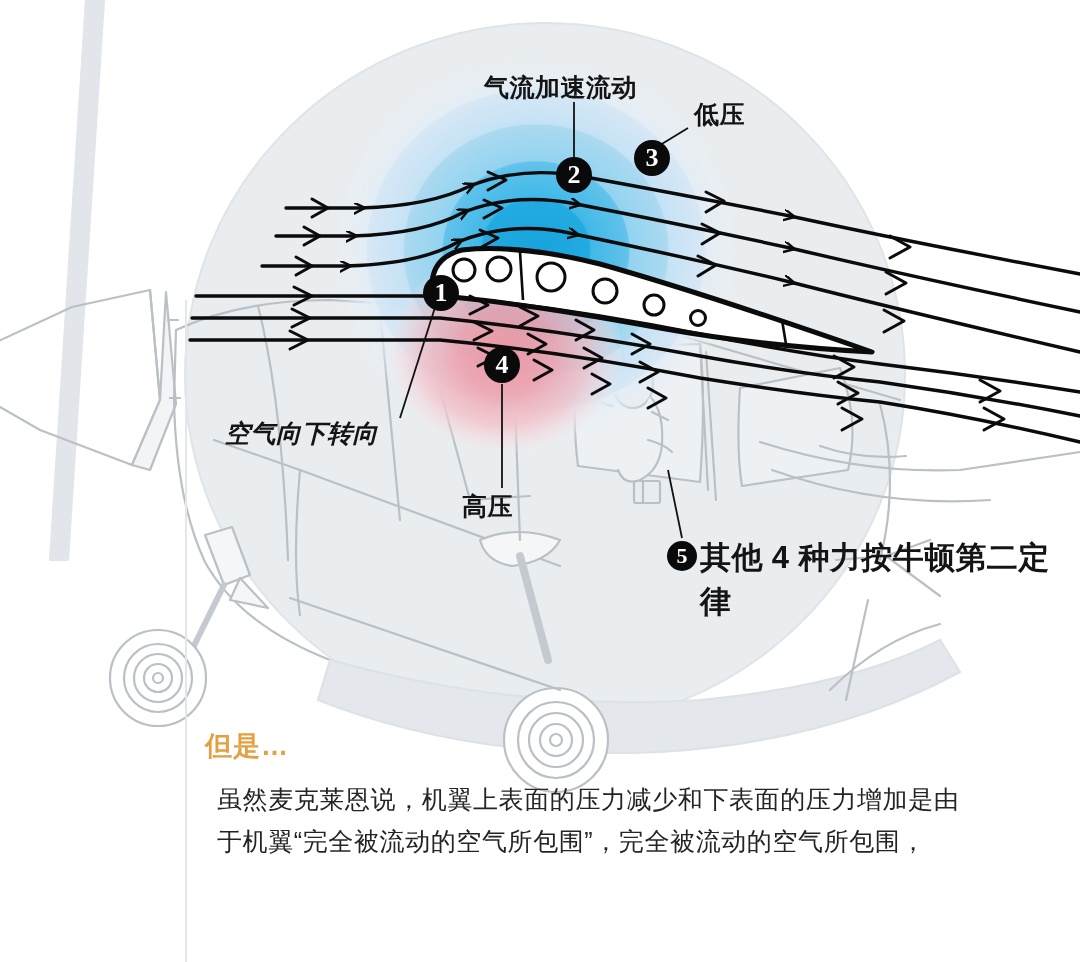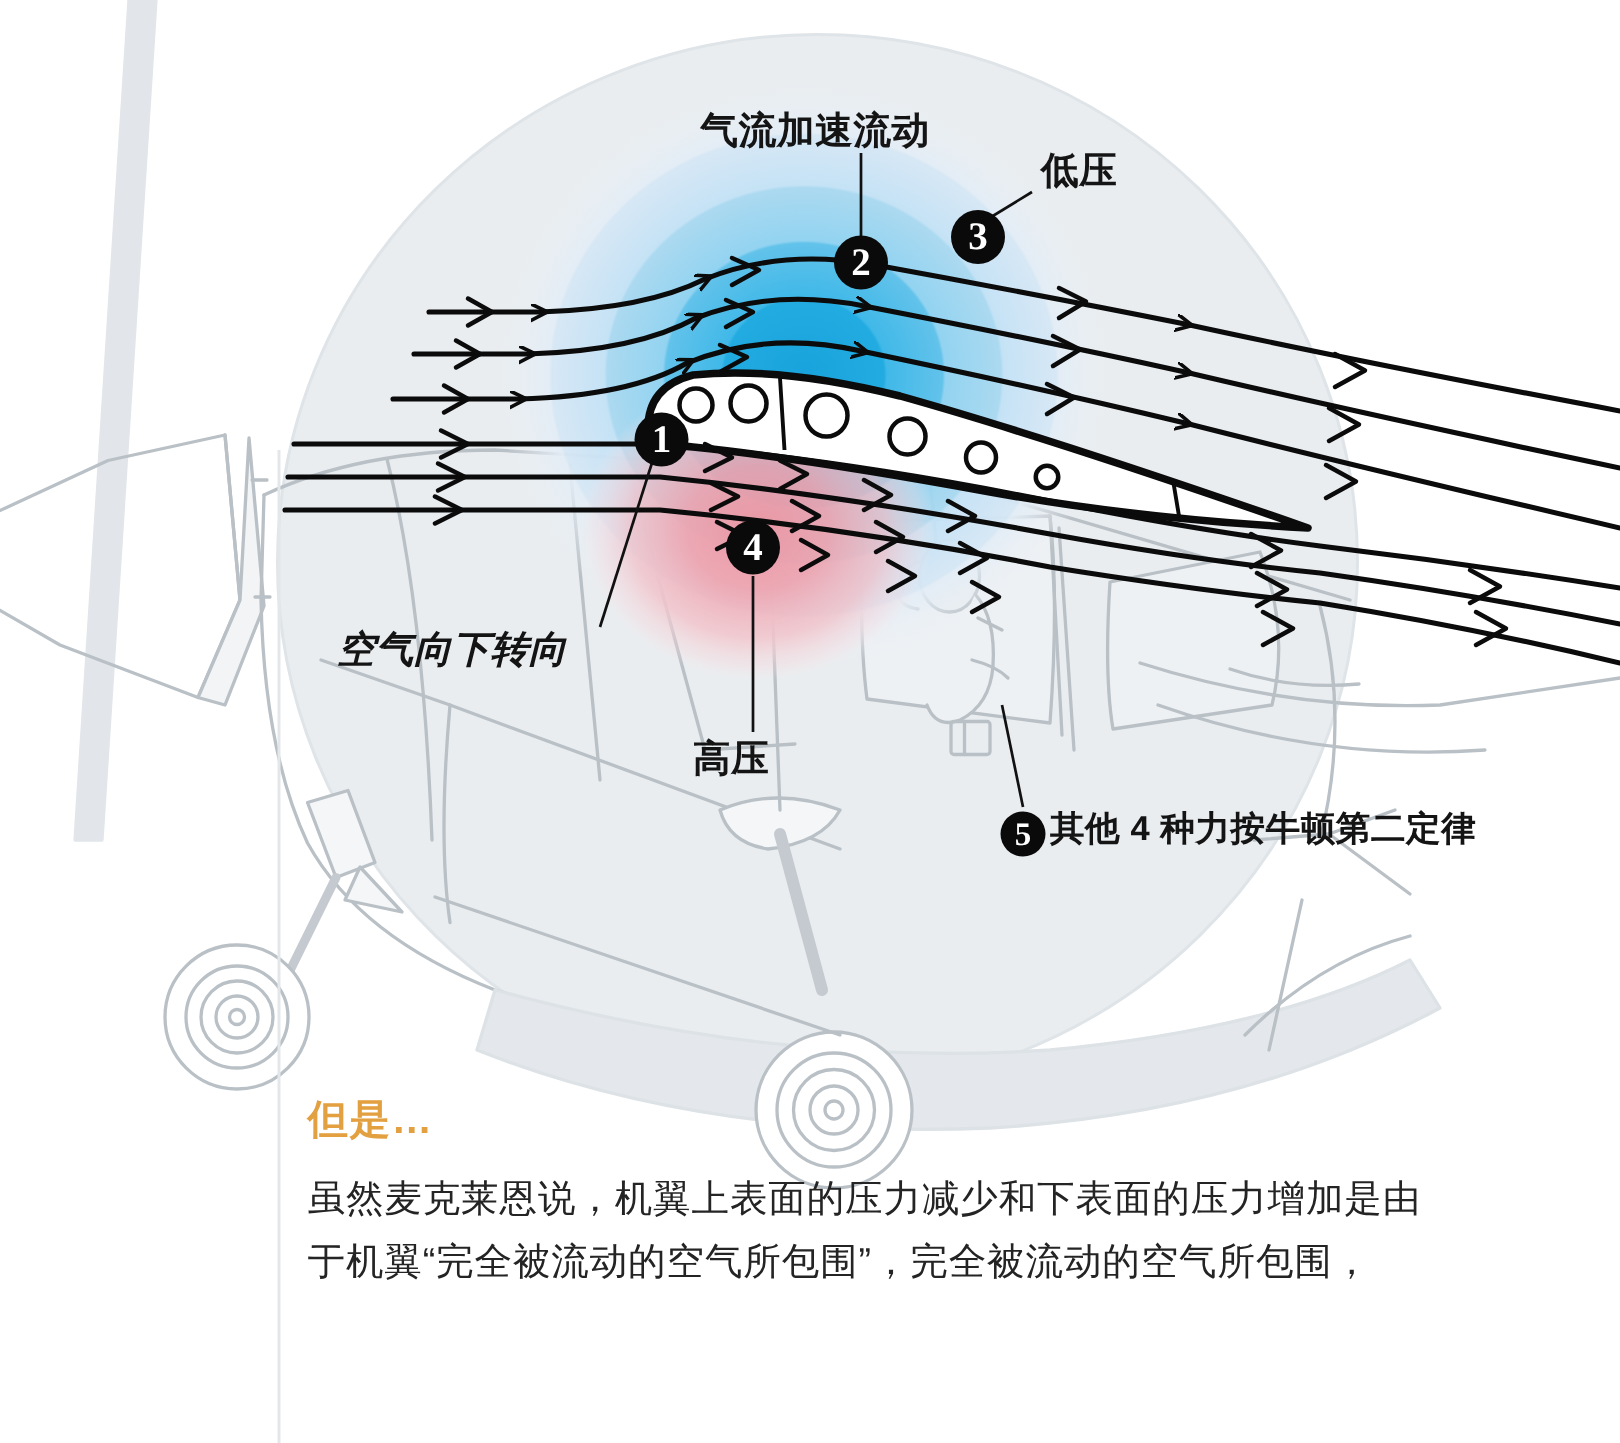--- a/index.html
+++ b/index.html
@@ -10,40 +10,40 @@
   }
   #stage{position:absolute;inset:0;width:1080px;height:962px;}
   svg.layer{position:absolute;left:0;top:0;width:1080px;height:962px;overflow:visible;}
 
   
   .cjk{font-family:"Liberation Sans","DejaVu Sans",sans-serif;color:#1b1b1b;}
   .callout{
     position:absolute;font-size:25px;line-height:1.12;letter-spacing:.5px;
     font-weight:700;white-space:nowrap;color:#141414;
   }
-  #lbl-accel{left:467px;top:73px;}
+  #lbl-accel{left:484px;top:73px;}
   #lbl-lowp{left:694px;top:100px;}
   #lbl-down{left:225px;top:419px;font-style:italic;}
   #lbl-highp{left:462px;top:492px;}
 
   #note5{
     position:absolute;left:700px;top:536px;width:380px;
-    font-size:23px;font-weight:700;line-height:1.42;color:#141414;
+    font-size:31px;font-weight:700;line-height:1.42;color:#141414;
     letter-spacing:.4px;
   }
   #note5 .l2{display:block;padding-left:18px;}
 
   #footer{position:absolute;left:205px;top:728px;width:860px;}
   #footer-head{
     font-size:27px;font-weight:700;color:#e3a040;letter-spacing:1px;
     margin:0 0 14px 0;
   }
   #footer-body{
     font-size:25px;line-height:1.68;color:#242424;font-weight:400;
-    letter-spacing:.6px;margin:0;
+    letter-spacing:.6px;margin:12px;
   }
   #footer-body span{display:block;white-space:nowrap;}
 
   
   .badge{
     position:absolute;width:36px;height:36px;border-radius:50%;
     background:#0a0a0a;color:#ffffff;
     font-family:"Liberation Serif","DejaVu Serif",serif;
     font-size:26px;font-weight:700;
     display:flex;align-items:center;justify-content:center;

